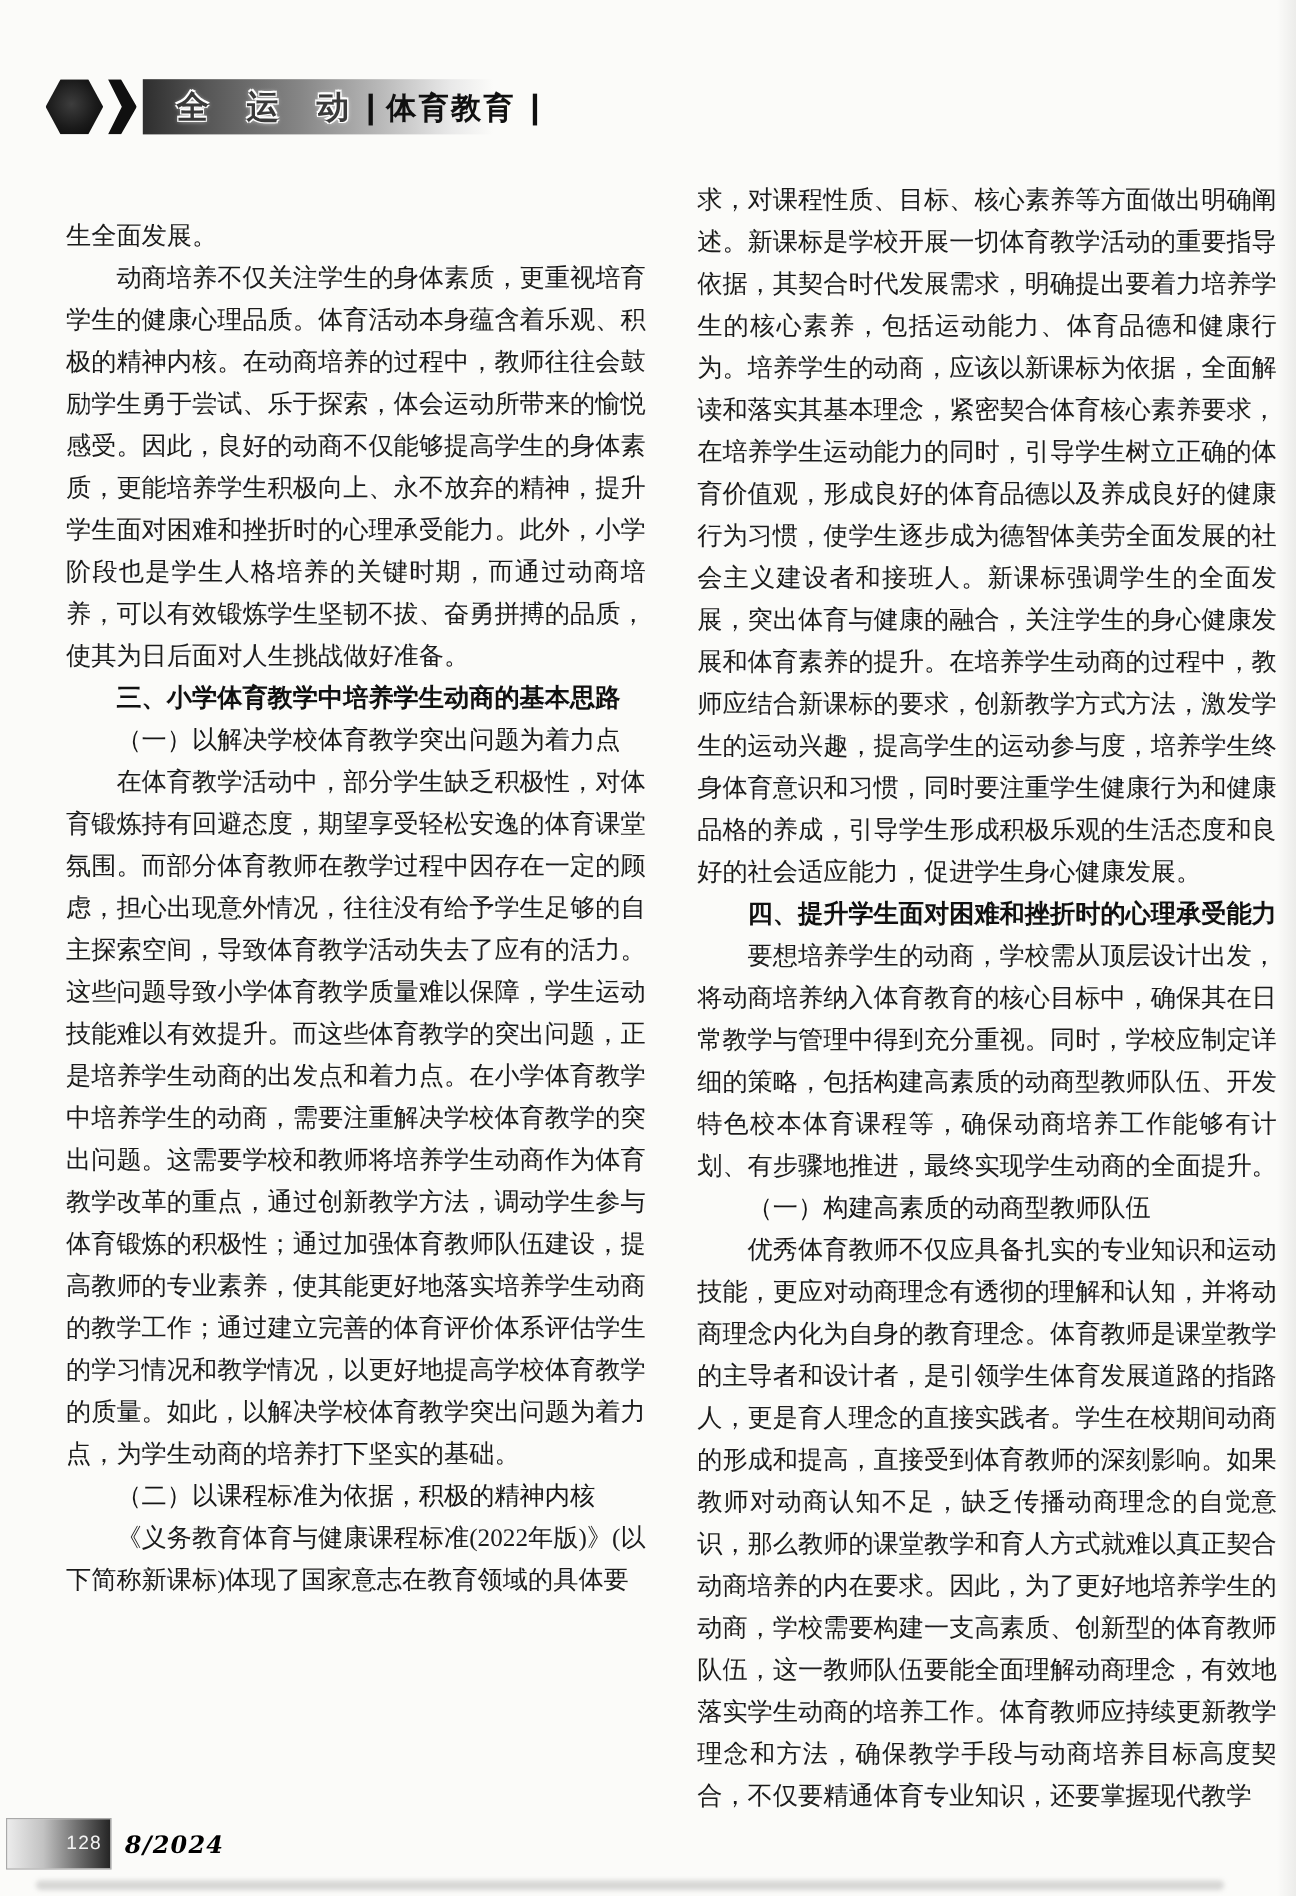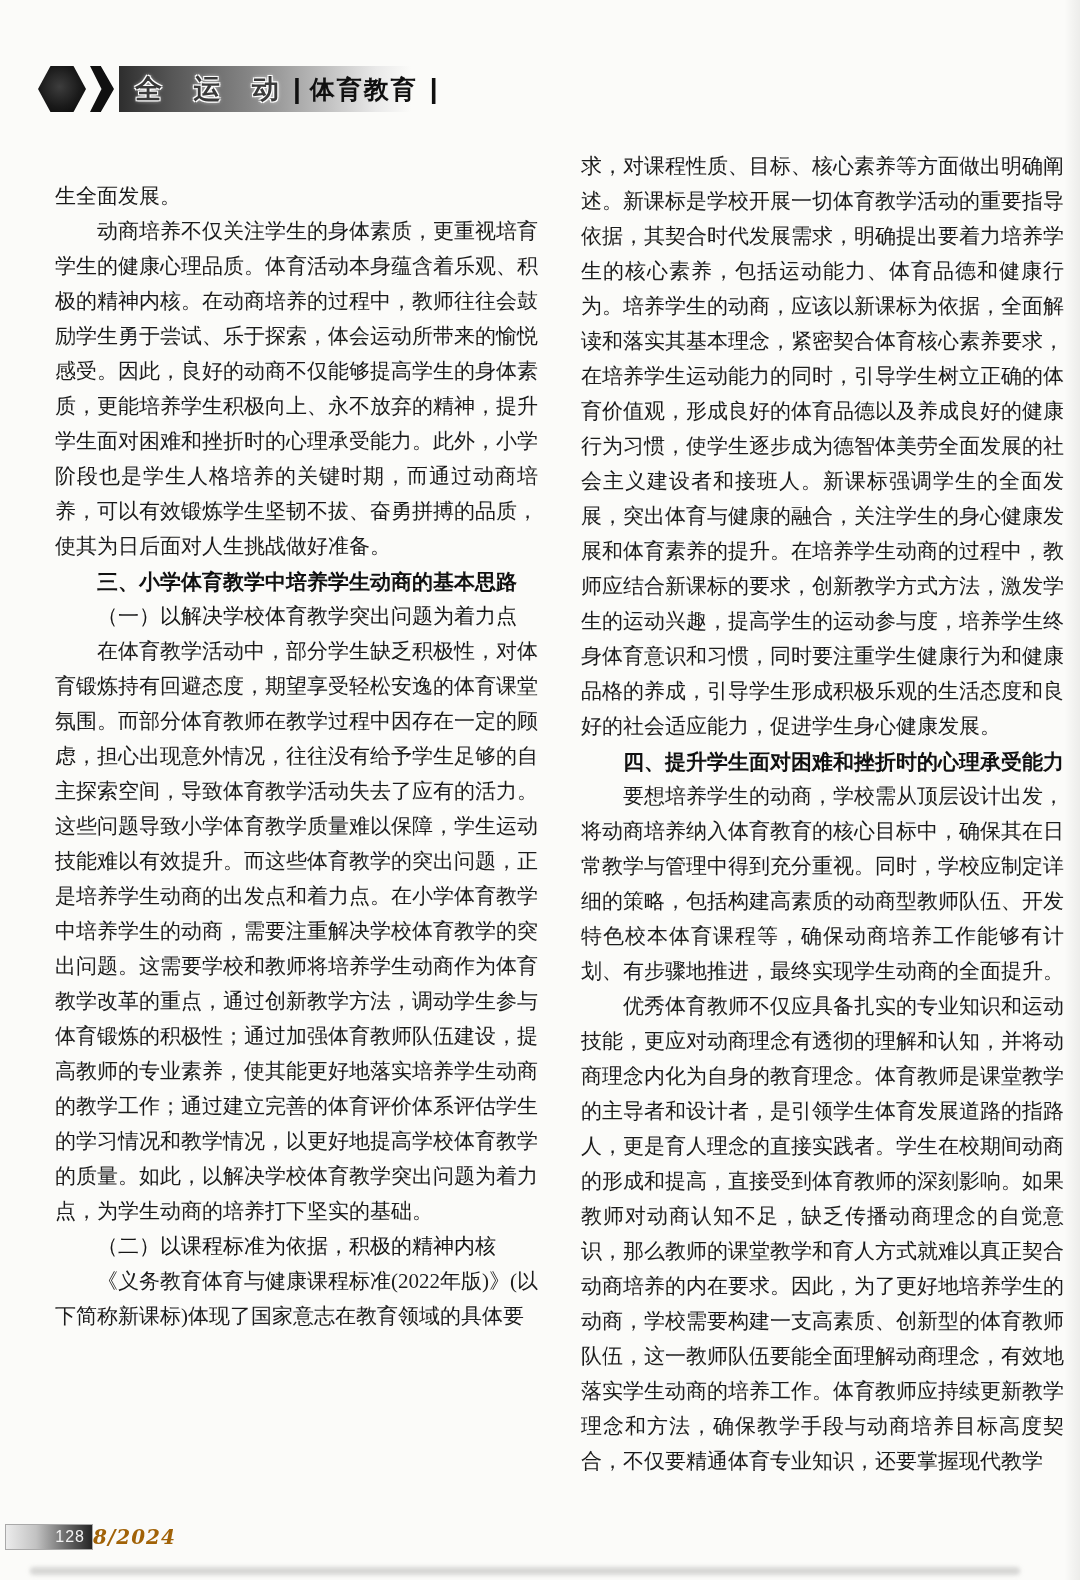--- a/index.html
+++ b/index.html
@@ -39,21 +39,21 @@
   .chevron{
     width:24px;height:46px;margin-left:4px;
     background:#101010;
     clip-path:polygon(0 0, 45% 0, 100% 50%, 45% 100%, 0 100%, 48% 50%);
     flex:0 0 auto;
   }
   .banner{
     height:46px;margin-left:5px;width:292px;
     background:linear-gradient(90deg,#2e2e2e 0%,#565656 18%,#868686 45%,#b9b9b9 68%,#e9e9e9 88%,#fbfbf9 100%);
     display:flex;align-items:center;
-    padding-left:16px;box-sizing:border-box;
+    padding-left:28px;box-sizing:border-box;
     font-family:"Liberation Sans","DejaVu Sans",sans-serif;
     white-space:nowrap;
   }
   .brand-primary{
     font-size:27px;font-weight:bold;letter-spacing:12px;
     color:#3a3a3a;
     text-shadow:-1px -1px 0 #fff,1px -1px 0 #fff,-1px 1px 0 #fff,1px 1px 0 #fff,0 0 4px #fff;
   }
   .brand-divider{
     font-size:28px;font-weight:bold;color:#101010;margin:0 9px 0 2px;
@@ -81,35 +81,36 @@
     font-weight:bold;color:#111;
   }
   .para.sub{color:#161616;}
 
   
   .footer{
     position:absolute;top:1523px;left:5px;height:27px;
     display:flex;align-items:center;
   }
   .pagenum-bar{
-    width:88px;height:26px;
+    width:88px;height:43px;
     background:linear-gradient(90deg,#ececec 0%,#c2c2c2 35%,#6f6f6f 68%,#242424 100%);
     border:1px solid #a9a9a9;
     box-sizing:border-box;
     display:flex;align-items:center;justify-content:flex-end;
     padding-right:7px;
   }
   .pagenum{
     font-family:"Liberation Sans","DejaVu Sans",sans-serif;
     font-size:16px;color:#f3f3f3;letter-spacing:1px;
   }
   .issue{
+    margin-left:11px;
     font-family:"DejaVu Serif","Liberation Serif",serif;
     font-style:italic;font-weight:bold;
-    font-size:20px;color:#a16207;letter-spacing:1px;
+    font-size:20px;color:#000000;letter-spacing:1px;
   }
 </style>
 </head>
 <body>
 
 <div class="masthead">
   <div class="hexagon"></div>
   <div class="chevron"></div>
   <div class="banner">
     <span class="brand-primary">全 运 动</span>
@@ -125,20 +126,21 @@
     <p class="para h2">三、小学体育教学中培养学生动商的基本思路</p>
     <p class="para sub">（一）以解决学校体育教学突出问题为着力点</p>
     <p class="para para">在体育教学活动中，部分学生缺乏积极性，对体育锻炼持有回避态度，期望享受轻松安逸的体育课堂氛围。而部分体育教师在教学过程中因存在一定的顾虑，担心出现意外情况，往往没有给予学生足够的自主探索空间，导致体育教学活动失去了应有的活力。这些问题导致小学体育教学质量难以保障，学生运动技能难以有效提升。而这些体育教学的突出问题，正是培养学生动商的出发点和着力点。在小学体育教学中培养学生的动商，需要注重解决学校体育教学的突出问题。这需要学校和教师将培养学生动商作为体育教学改革的重点，通过创新教学方法，调动学生参与体育锻炼的积极性；通过加强体育教师队伍建设，提高教师的专业素养，使其能更好地落实培养学生动商的教学工作；通过建立完善的体育评价体系评估学生的学习情况和教学情况，以更好地提高学校体育教学的质量。如此，以解决学校体育教学突出问题为着力点，为学生动商的培养打下坚实的基础。</p>
     <p class="para sub">（二）以课程标准为依据，积极的精神内核</p>
     <p class="para para">《义务教育体育与健康课程标准(2022年版)》(以下简称新课标)体现了国家意志在教育领域的具体要</p>
   </div>
 <div class="column column-right">
     <p class="para cont">求，对课程性质、目标、核心素养等方面做出明确阐述。新课标是学校开展一切体育教学活动的重要指导依据，其契合时代发展需求，明确提出要着力培养学生的核心素养，包括运动能力、体育品德和健康行为。培养学生的动商，应该以新课标为依据，全面解读和落实其基本理念，紧密契合体育核心素养要求，在培养学生运动能力的同时，引导学生树立正确的体育价值观，形成良好的体育品德以及养成良好的健康行为习惯，使学生逐步成为德智体美劳全面发展的社会主义建设者和接班人。新课标强调学生的全面发展，突出体育与健康的融合，关注学生的身心健康发展和体育素养的提升。在培养学生动商的过程中，教师应结合新课标的要求，创新教学方式方法，激发学生的运动兴趣，提高学生的运动参与度，培养学生终身体育意识和习惯，同时要注重学生健康行为和健康品格的养成，引导学生形成积极乐观的生活态度和良好的社会适应能力，促进学生身心健康发展。</p>
     <p class="para h2">四、提升学生面对困难和挫折时的心理承受能力</p>
     <p class="para para">要想培养学生的动商，学校需从顶层设计出发，将动商培养纳入体育教育的核心目标中，确保其在日常教学与管理中得到充分重视。同时，学校应制定详细的策略，包括构建高素质的动商型教师队伍、开发特色校本体育课程等，确保动商培养工作能够有计划、有步骤地推进，最终实现学生动商的全面提升。</p>
+    <p class="para sub">（一）构建高素质的动商型教师队伍</p>
     <p class="para para">优秀体育教师不仅应具备扎实的专业知识和运动技能，更应对动商理念有透彻的理解和认知，并将动商理念内化为自身的教育理念。体育教师是课堂教学的主导者和设计者，是引领学生体育发展道路的指路人，更是育人理念的直接实践者。学生在校期间动商的形成和提高，直接受到体育教师的深刻影响。如果教师对动商认知不足，缺乏传播动商理念的自觉意识，那么教师的课堂教学和育人方式就难以真正契合动商培养的内在要求。因此，为了更好地培养学生的动商，学校需要构建一支高素质、创新型的体育教师队伍，这一教师队伍要能全面理解动商理念，有效地落实学生动商的培养工作。体育教师应持续更新教学理念和方法，确保教学手段与动商培养目标高度契合，不仅要精通体育专业知识，还要掌握现代教学</p>
   </div>
 
 <div class="footer">
   <div class="pagenum-bar">
     <span class="pagenum">128</span>
   </div>
   <span class="issue">8/2024</span>
 </div>
 

